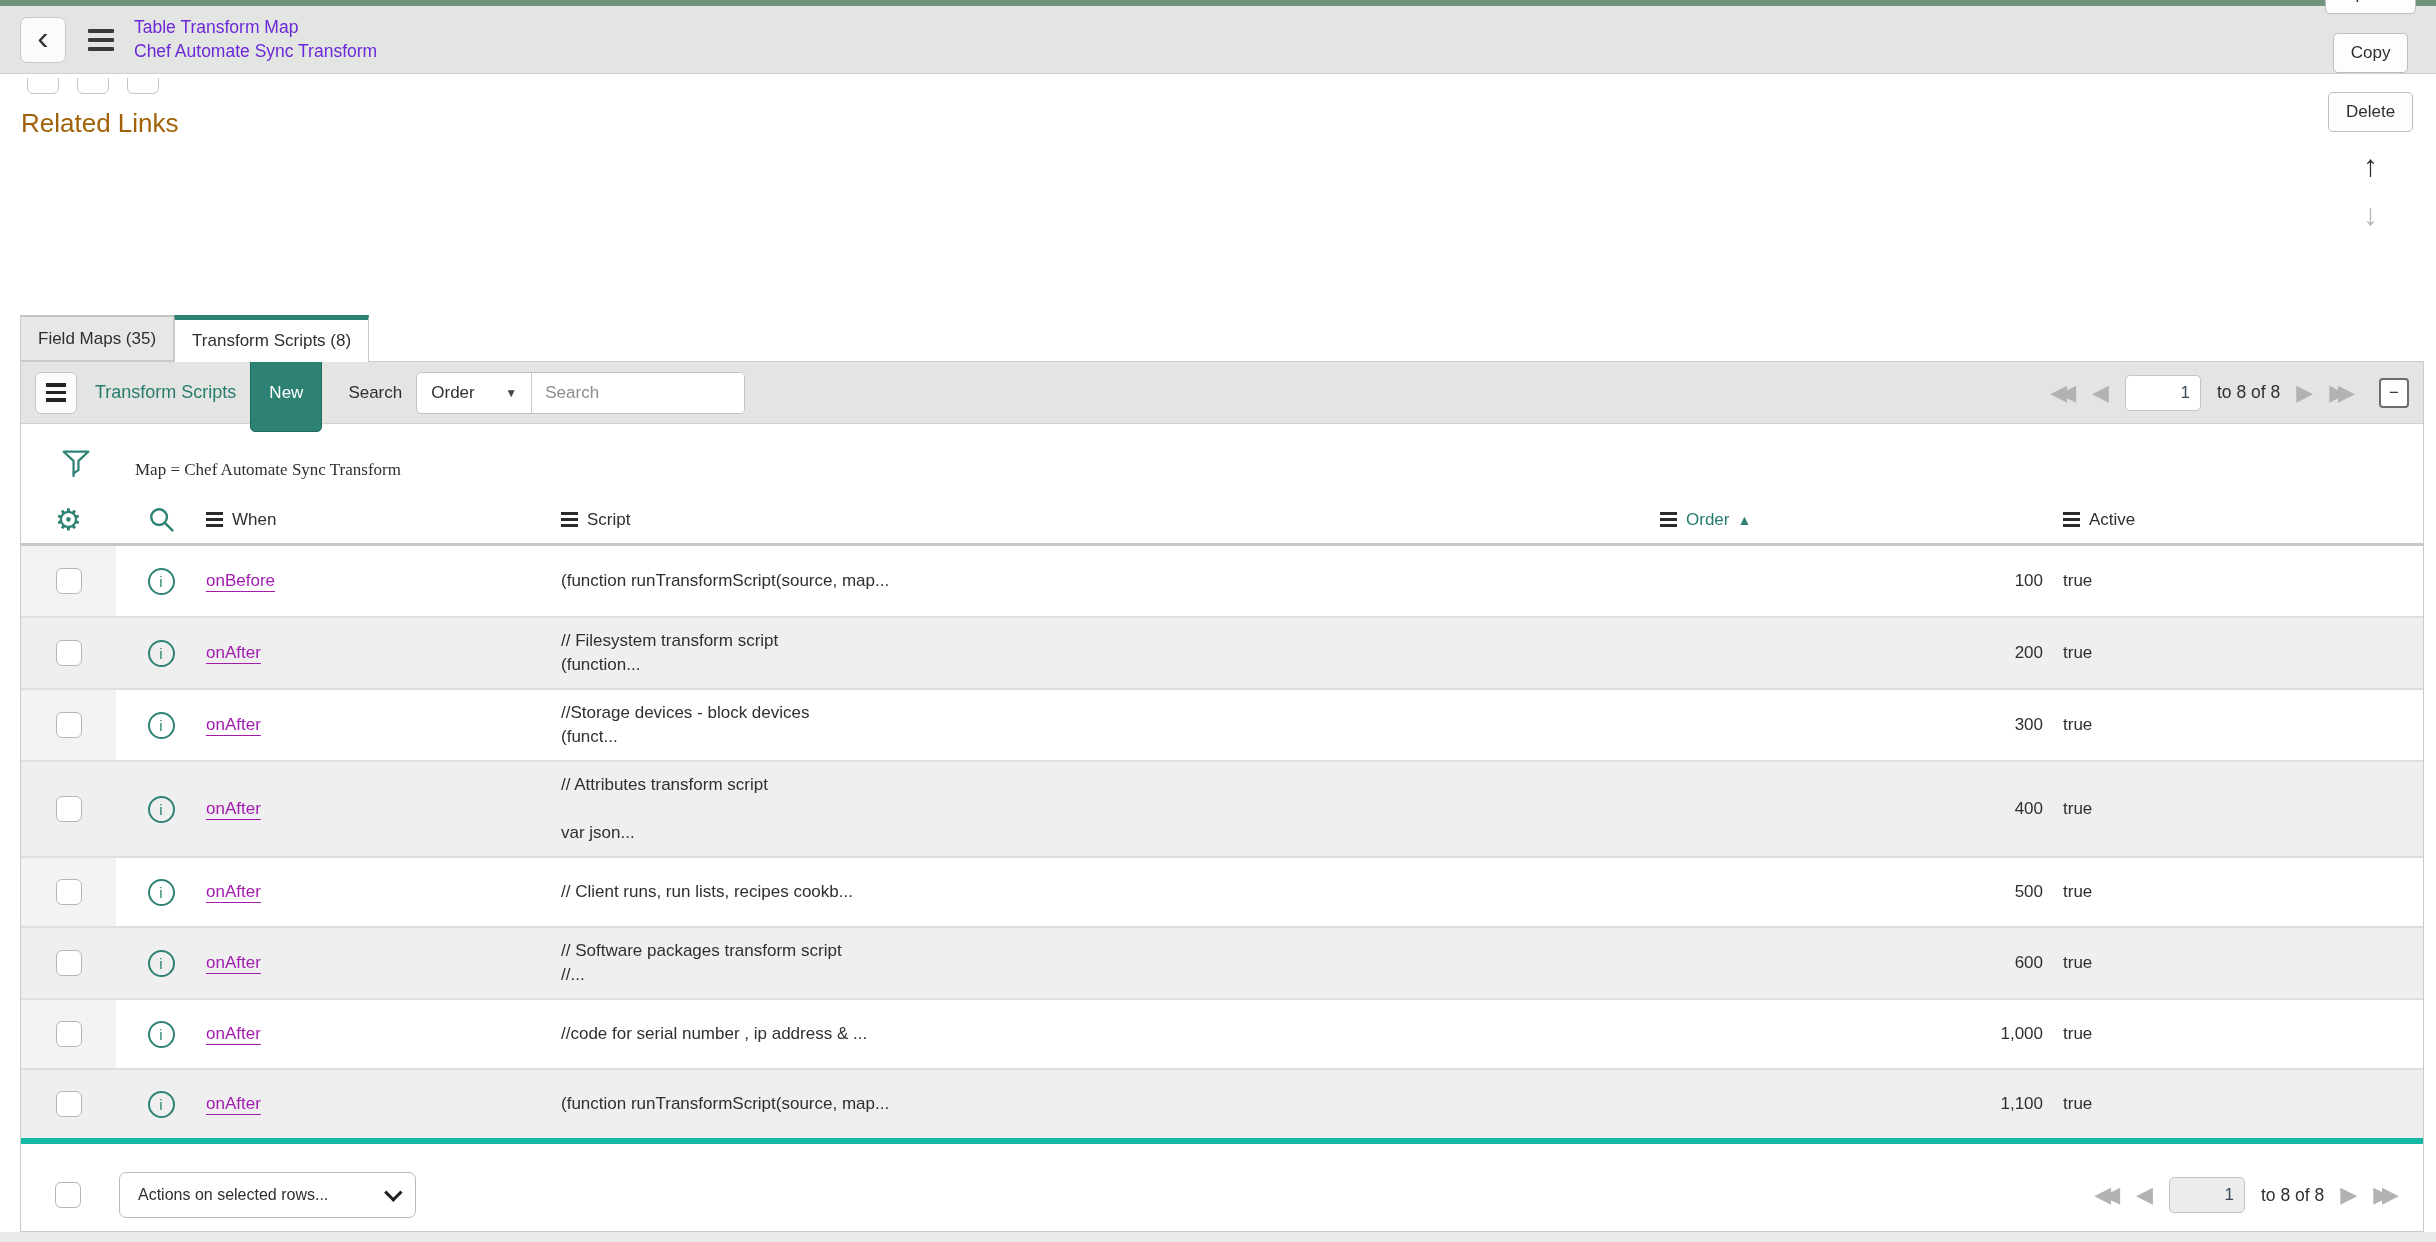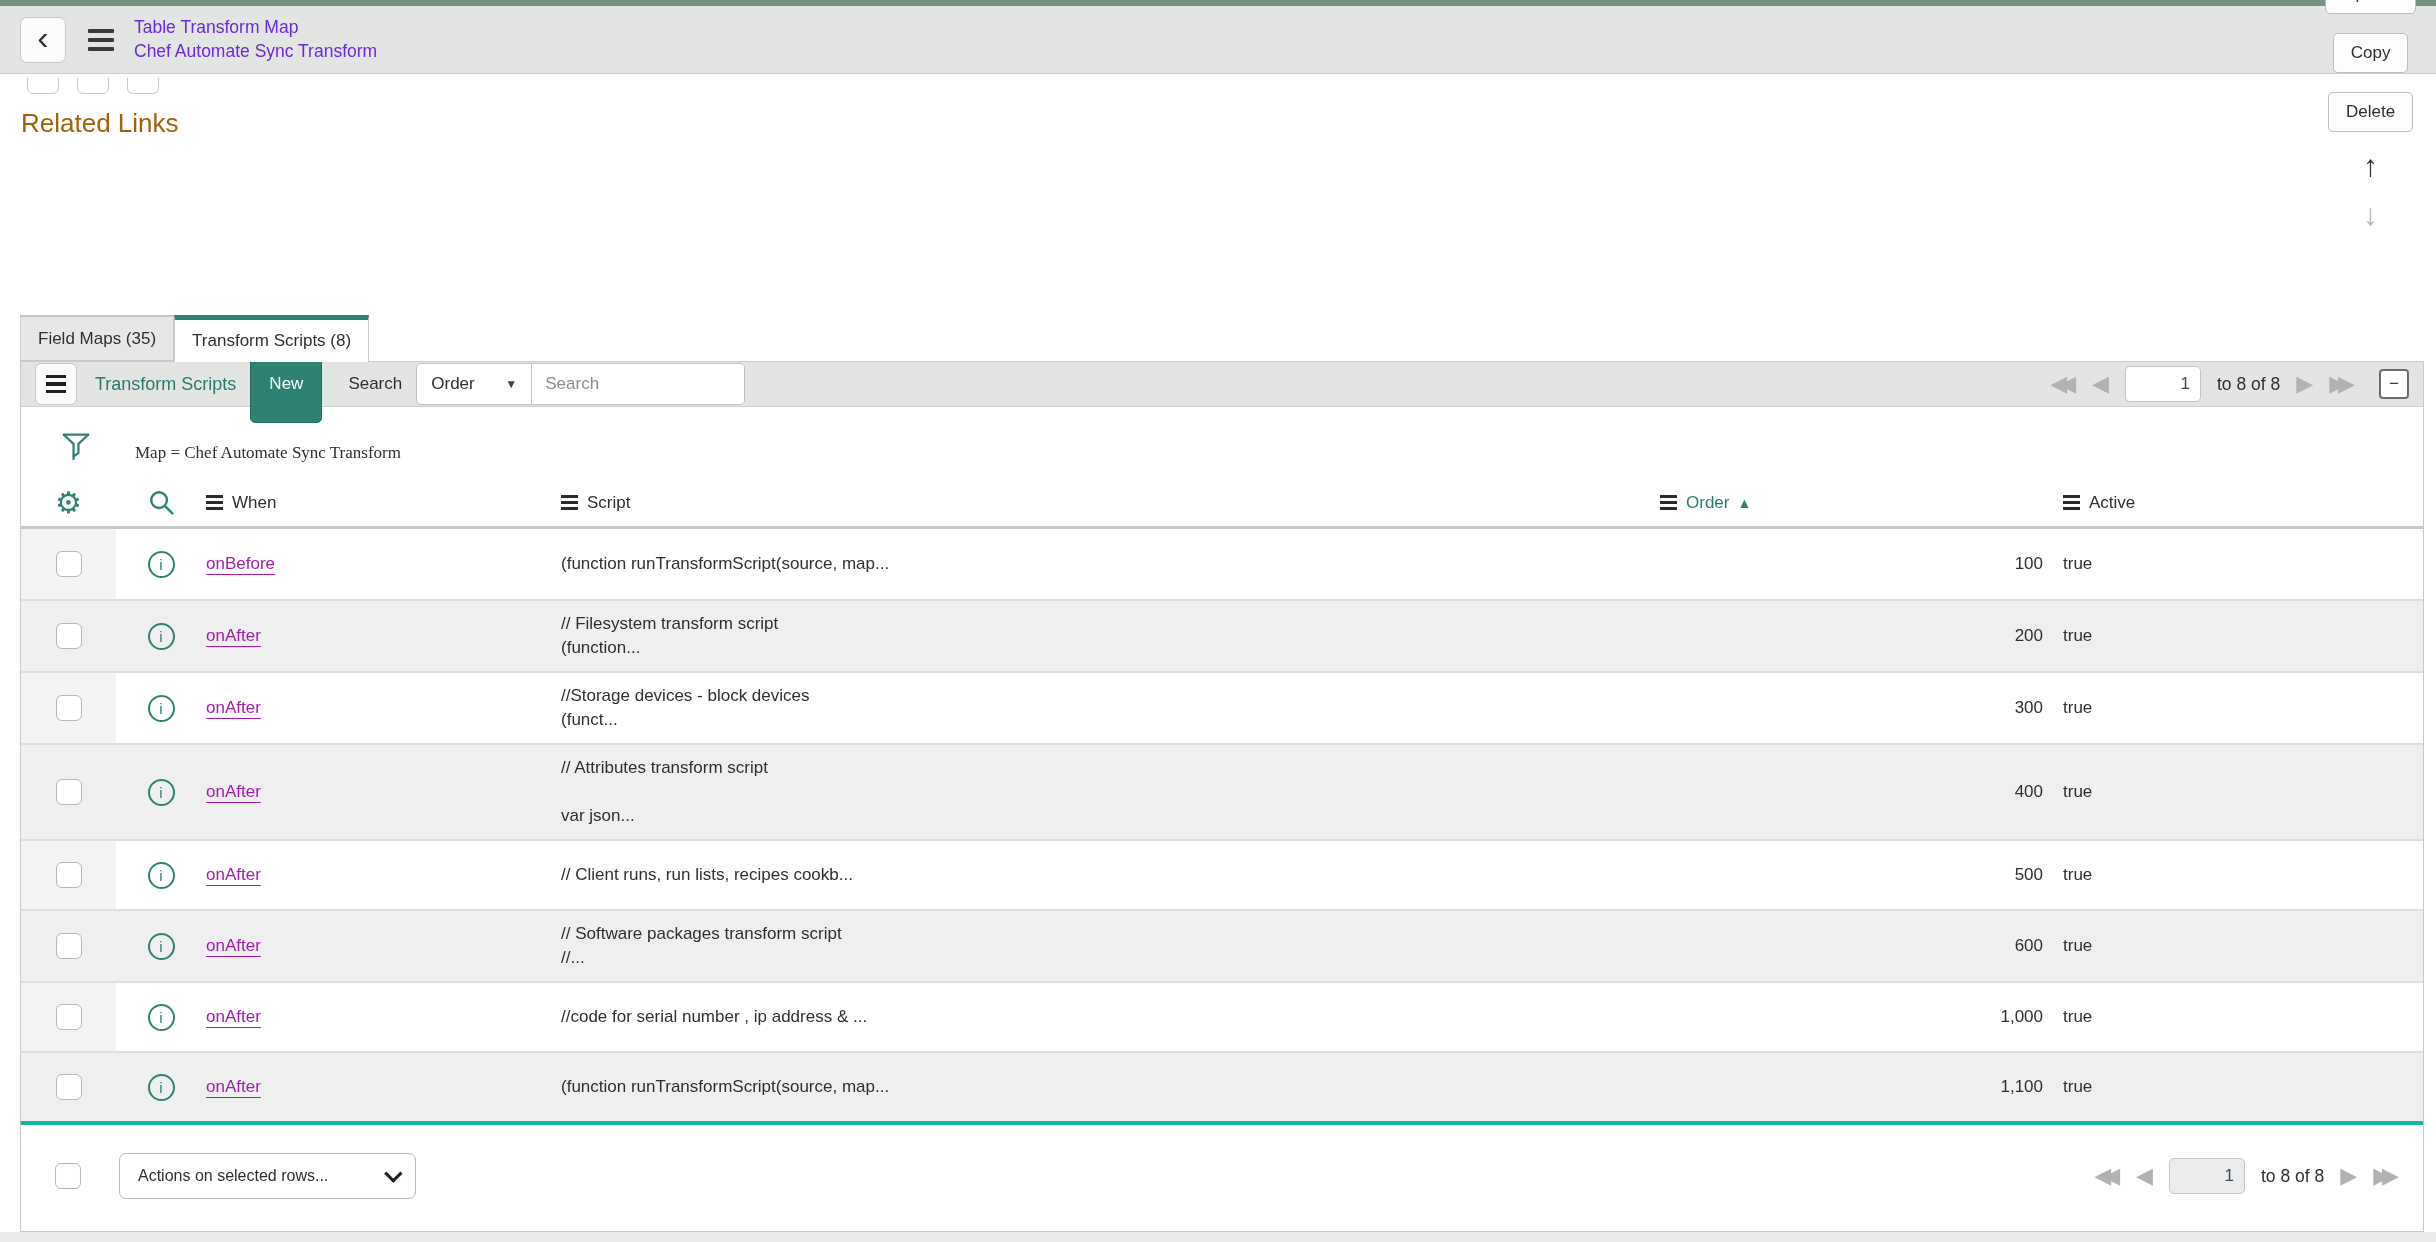--- a/index.html
+++ b/index.html
@@ -40,21 +40,21 @@
   
   .tabs { position:absolute; top:241px; left:20px; display:flex; z-index:3; }
   .tab { height:46px; padding:0 17px; display:flex; align-items:center; font-size:17px; color:#2f2f2f;
     background:#e6e8e6; border:1px solid #c8cac8; border-top:2px solid #c4c6c4; cursor:pointer; }
   .tab.is-active { background:#fff; border-top:5px solid #2e8274; border-bottom:none; height:47px; margin-bottom:-1px; }
 
   
   .list-box { position:absolute; top:287px; left:20px; width:2404px; height:871px;
     border:1px solid #c9cbc9; background:#fff; }
 
-  .list-hdr { height:45px; background:#e3e5e3; border-bottom:1px solid #cfd1cf; display:flex;
+  .list-hdr { height:62px; background:#e3e5e3; border-bottom:1px solid #cfd1cf; display:flex;
     align-items:center; padding:0 14px; }
   .lh-menu-btn { width:42px; height:42px; background:#fbfbfb; border:1px solid #c6c8c6; border-radius:6px;
     display:flex; align-items:center; justify-content:center; cursor:pointer; }
   .lh-menu-btn .bars { display:flex; flex-direction:column; gap:4px; }
   .lh-menu-btn .bars i { width:20px; height:3.5px; background:#222; display:block; }
   .list-title { color:#287b6d; font-size:18px; margin:0 14px 0 18px; font-weight:400; }
   .new-btn { background:#2e8274; color:#fff; border:1px solid #256a5f; border-radius:5px; font-size:17px;
     padding:28px 18px; font-family:inherit; cursor:pointer; }
   .search-lbl { font-size:17px; margin-left:26px; margin-right:14px; }
   .search-wrap { display:flex; height:42px; border:1px solid #bfc1bf; border-radius:5px; background:#fff; overflow:hidden; }
@@ -97,21 +97,21 @@
   .cb { width:26px; height:26px; background:#fff; border:1.5px solid #b5b7b5; border-radius:6px; display:inline-block; cursor:pointer; }
   .cell-info { display:flex; justify-content:center; }
   .info-icon { width:27px; height:27px; border:2px solid #2e8274; border-radius:50%; color:#2e8274;
     display:flex; align-items:center; justify-content:center; font-size:15px; cursor:pointer; }
   .info-icon::before { content:"i"; }
   .when-link { color:#a21caf; text-decoration:underline; text-underline-offset:5px; cursor:pointer; }
   .cell-script { line-height:24px; }
   .cell-order { text-align:right; }
   .cell-active { padding-left:20px; }
 
-  .lfoot { display:flex; align-items:center; border-top:4px solid #14b8a6; padding:28px 24px 16px 0; min-height:78px;justify-content:space-between; }
+  .lfoot { display:flex; align-items:center; border-top:6px solid #14b8a6; padding:28px 24px 16px 0; min-height:78px;justify-content:space-between; }
   .lfoot .cb { margin-left:34px; }
   .actions-sel { width:297px; height:46px; border:1.5px solid #b9bbb9; border-radius:7px; display:flex;
     align-items:center; justify-content:space-between; padding:0 18px; font-size:16px; color:#2f2f2f;
     margin-left:38px; cursor:pointer; background:#fff; }
   .chev { width:13px; height:13px; border-right:3.5px solid #1f1f1f; border-bottom:3.5px solid #1f1f1f;
     transform:rotate(45deg) translateY(-4px); }
 
   .bottom-strip { position:absolute; bottom:0; left:0; right:0; height:10px; background:#eaeaea; }
 </style>
 </head>

